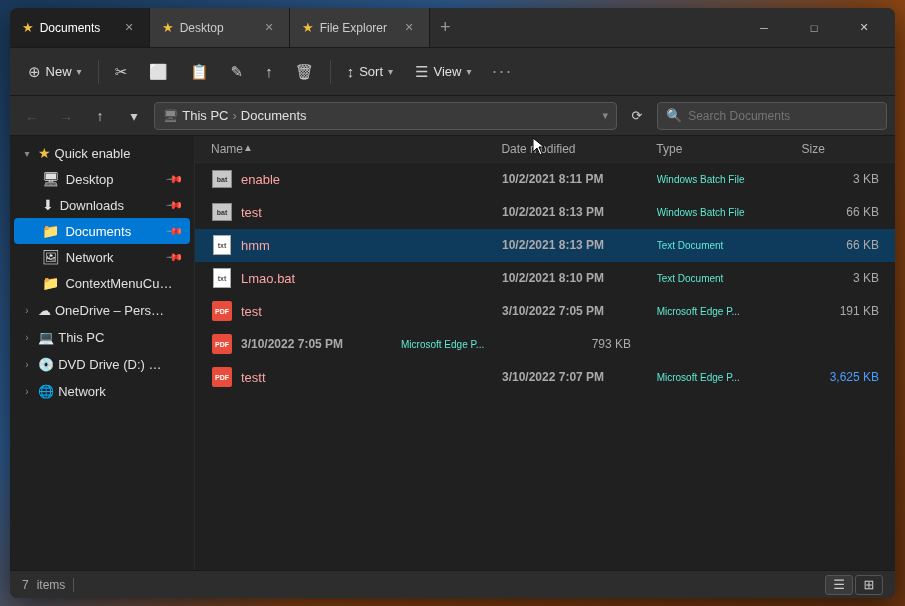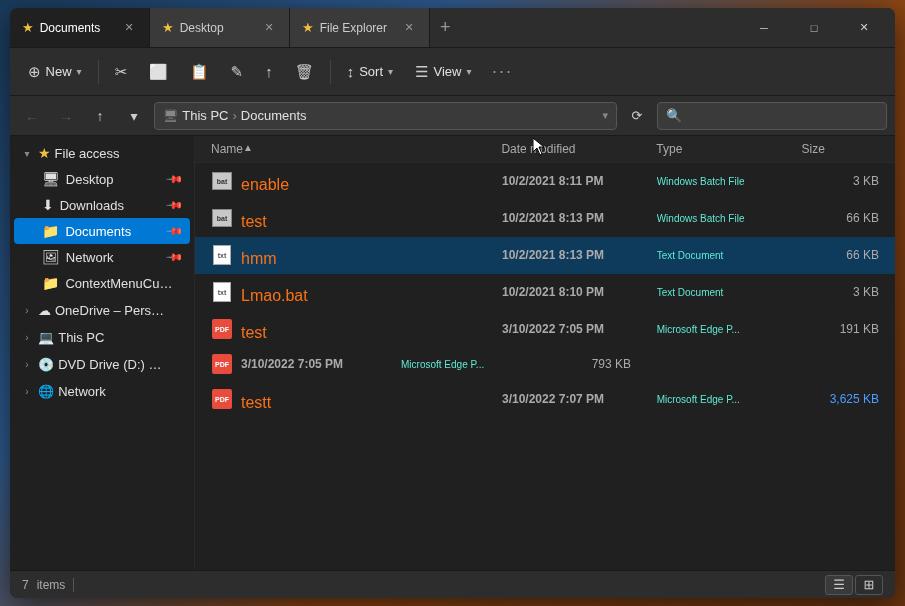--- a/index.html
+++ b/index.html
@@ -380,21 +380,21 @@
       width: 22px;
       height: 22px;
       margin-right: 8px;
       display: flex;
       align-items: center;
       justify-content: center;
       font-size: 16px;
       flex-shrink: 0;
     }
 
-    .file-name { width: 270px; font-size: 16px; color: #f97316; white-space: nowrap; overflow: hidden; text-overflow: ellipsis; margin-top: 8px; }
+    .file-name { width: 270px; font-size: 13px; color: #fca5a5; white-space: nowrap; overflow: hidden; text-overflow: ellipsis; }
     .file-date { width: 160px; font-size: 12px; color: #aaa; font-weight: bold; }
     .file-type { width: 150px; font-size: 10px; color: #5eead4; white-space: nowrap; overflow: hidden; text-overflow: ellipsis; }
     .file-size { width: 80px; font-size: 12px; color: #aaa; text-align: right; }
 
     
     .statusbar {
       height: 28px;
       background: #2d2d2d;
       border-top: 1px solid #1a1a1a;
       display: flex;
@@ -588,32 +588,33 @@
         <span class="path-sep">›</span>
         <span>Documents</span>
       </div>
       <span class="addressbar-dropdown">▾</span>
     </div>
 
     <div class="addressbar-refresh">⟳</div>
 
     <div class="searchbar">
       <span class="search-icon">🔍</span>
+      <input type="text" placeholder="Search Documents" style="">
     </div>
   </div>
 
   <div class="content">
 
     <div class="sidebar">
 
       <div class="sidebar-section">
         <div class="sidebar-header">
           <span class="sidebar-expand">▾</span>
           <span class="sidebar-star">★</span>
-          <span class="sidebar-label">File access</span>
+          <span class="sidebar-label">Quick enable</span>
         </div>
 
         <div class="sidebar-item">
           <span class="sidebar-item-icon">🖥</span>
           <span class="sidebar-item-label">Desktop</span>
           <span class="sidebar-pin">📌</span>
         </div>
 
         <div class="sidebar-item">
           <span class="sidebar-item-icon">⬇</span>

